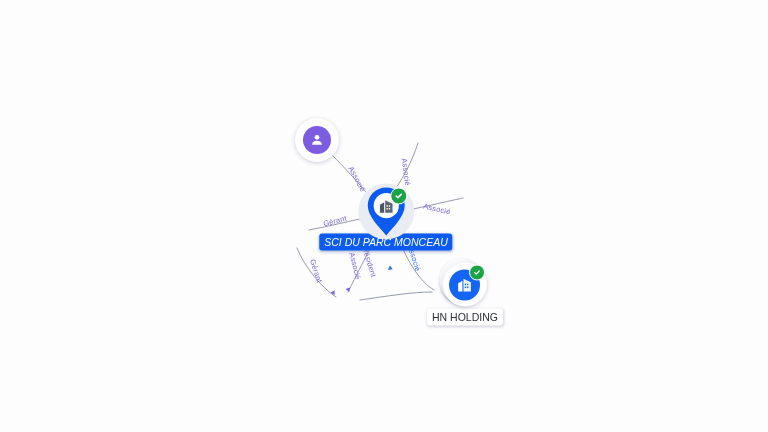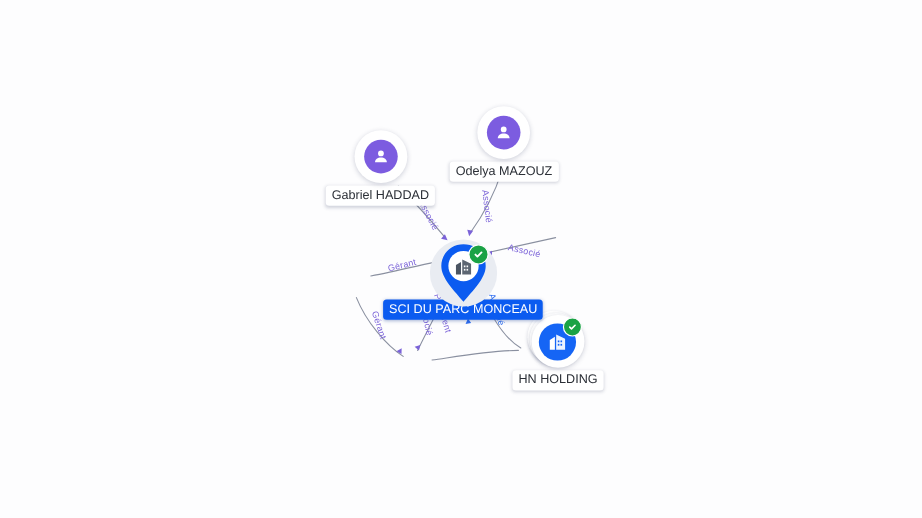--- a/index.html
+++ b/index.html
@@ -235,35 +235,22 @@
   <div class="node" style="left:317px; top:140px;">
     <div class="node-art">
       <div class="disc"></div>
       <div class="person-inner">
         <svg width="16" height="16" viewBox="0 0 24 24" fill="#ffffff">
           <circle cx="12" cy="8" r="3.6"></circle>
           <path d="M4.6 19.2c0-3.8 3.3-6.1 7.4-6.1s7.4 2.3 7.4 6.1z"></path>
         </svg>
       </div>
     </div>
-    <div class="node-label">Gabriel HADDAD</div>
   </div>
 
-  <div class="node" style="left:420px; top:120px;">
-    <div class="node-art">
-      <div class="disc"></div>
-      <div class="person-inner">
-        <svg width="16" height="16" viewBox="0 0 24 24" fill="#ffffff">
-          <circle cx="12" cy="8" r="3.6"></circle>
-          <path d="M4.6 19.2c0-3.8 3.3-6.1 7.4-6.1s7.4 2.3 7.4 6.1z"></path>
-        </svg>
-      </div>
-    </div>
-    <div class="node-label">Odelya MAZOUZ</div>
-  </div>
 
 
 
 
   <div class="node" style="left:465px; top:294px;">
     <div class="node-art">
       <div class="stack-b" style="transform:translate(-58%,-58%);"></div>
       <div class="stack-a" style="transform:translate(-54%,-54%);"></div>
       <div class="disc"></div>
       <div class="company-inner">
@@ -278,21 +265,21 @@
       </div>
       <div class="badge ok">
         <svg width="8" height="8" viewBox="0 0 12 12" fill="none" stroke="#ffffff" stroke-width="2" stroke-linecap="round" stroke-linejoin="round">
           <path d="M2.6 6.2 L4.8 8.4 L9.3 3.8"></path>
         </svg>
       </div>
     </div>
     <div class="node-label">HN HOLDING</div>
   </div>
 
-  <div class="pin-node" style="left:386px; top:234px;">
+  <div class="pin-node" style="left:386px; top:218px;font-style:italic;">
     <div class="pin-halo"></div>
     <div class="pin-art">
       <svg width="42" height="52" viewBox="0 0 42 52">
         <path d="M21 2 C10.5 2 2.5 10 2.5 20.2 C2.5 30.5 13.5 41 21 50
                  C28.5 41 39.5 30.5 39.5 20.2 C39.5 10 31.5 2 21 2 Z" fill="#0b5bf0"></path>
         <circle cx="21" cy="20.2" r="12.6" fill="#ffffff"></circle>
         <g transform="translate(12.6,12.6) scale(0.70)" fill="#4b5563">
           <path d="M3 21V9.5l6-3.6V21z"></path>
           <path d="M10.5 21V3.2L21 8.1V21z" opacity="0.9"></path>
           <rect x="12.4" y="10.2" width="1.9" height="2.1" fill="#ffffff"></rect>

